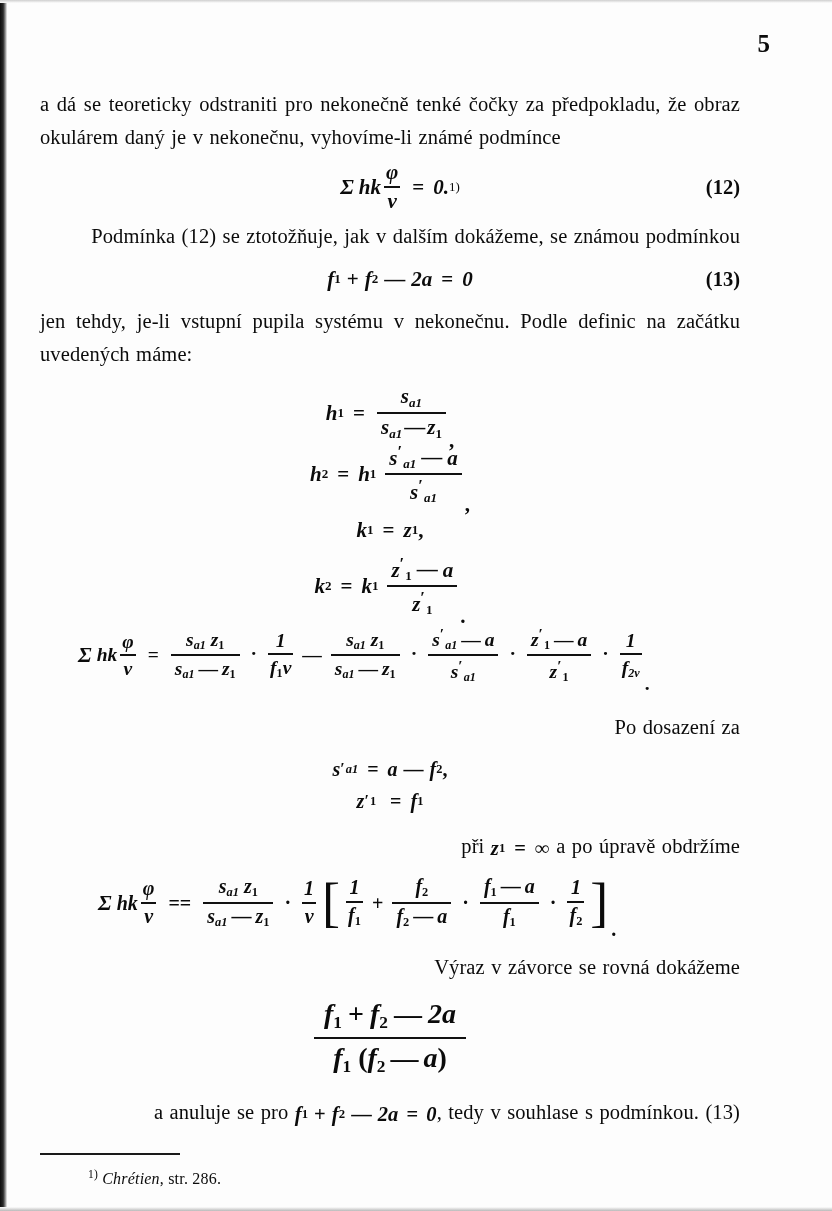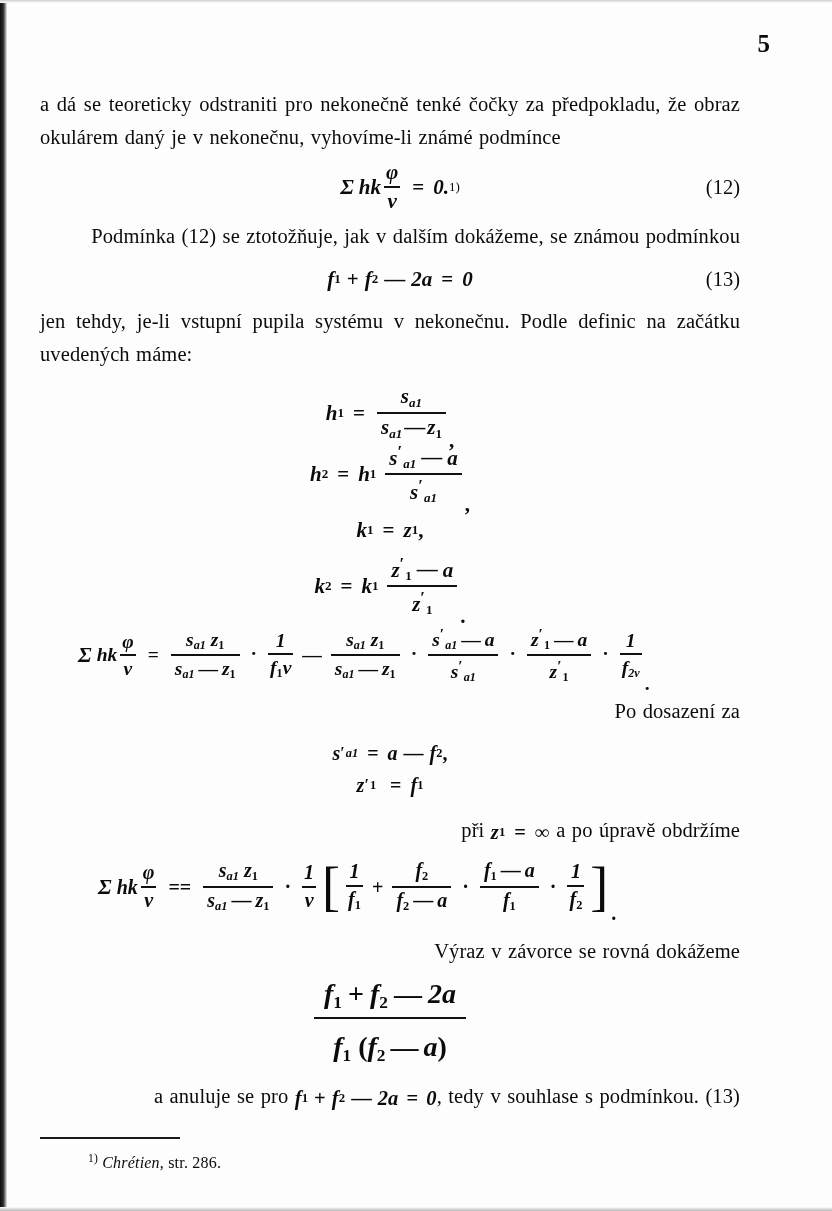--- a/index.html
+++ b/index.html
@@ -156,21 +156,21 @@
     display: flex;
     align-items: center;
     justify-content: center;
     width: 700px;
   }
   .eqnum {
     position: absolute;
     right: 0;
     font-size: 20.5px;
     font-style: normal;
-    font-weight: normal;
+    font-weight: bold;
     top: 50%;
     transform: translateY(-50%);
   }
 
   .footrule {
     width: 140px;
     height: 2px;
     background: #1a1a1a;
     margin: 0;
   }
@@ -337,21 +337,21 @@
         <span class="dot">·</span>
         <span class="frac tight">
           <span class="num">1</span>
             <span class="bar"></span>
             <span class="den">f<sub class="si">2ν</sub></span>
         </span>
         <span style="font-style:normal;align-self:flex-end;position:relative;top:9px;">.</span>
       </span>
     </div>
 
-    <p class="para nojust" style="margin-top:2px;">Po dosazení za</p>
+    <p class="para nojust" style="margin-top:18px;">Po dosazení za</p>
 
     <div class="eqrow" style="height:34px; padding-top:8px;">
       <span class="math" style="font-size:20px;">
         <span>s</span>
           <span class="prime">′</span>
           <sub class="si">a1</sub>
         <span class="opeq">=</span>
         <span>a</span>
         <span class="op">—</span>
         <span>f</span>
@@ -432,21 +432,21 @@
       </span>
     </div>
 
     <p class="para nojust" style="margin-top:8px;">Výraz v závorce se rovná dokážeme</p>
 
     <div class="eqrow" style="height:92px; padding-top:8px;">
       <span class="math" style="font-size:28px;">
         <span class="frac">
           <span class="num" style="padding:0 10px 3px 10px;">f<sub class="s">1</sub><span style="font-style:normal;margin:0 6px;">+</span>f<sub class="s">2</sub><span style="font-style:normal;margin:0 6px;">—</span>2a</span>
           <span class="bar"></span>
-          <span class="den" style="padding:12px 10px 0 10px;">f<sub class="s">1</sub>&nbsp;<span style="font-style:normal;">(</span>f<sub class="s">2</sub><span style="font-style:normal;margin:0 5px;">—</span>a<span style="font-style:normal;">)</span></span>
+          <span class="den" style="padding:3px 10px 0 10px;">f<sub class="s">1</sub>&nbsp;<span style="font-style:normal;">(</span>f<sub class="s">2</sub><span style="font-style:normal;margin:0 5px;">—</span>a<span style="font-style:normal;">)</span></span>
         </span>
       </span>
     </div>
 
     <p class="para nojust" style="margin-top:12px;">
       <span>a anuluje se pro</span>
       <span class="math" style="font-size:20.5px;vertical-align:-2px;">f<sub class="s">1</sub><span style="font-style:normal;margin:0 6px;">+</span>f<sub class="s">2</sub><span style="font-style:normal;margin:0 6px;">—</span>2a<span style="font-style:normal;margin:0 8px;">=</span>0</span><span>, tedy v souhlase s podmínkou. (13)</span>
     </p>
 
     <div style="height:24px"></div>

